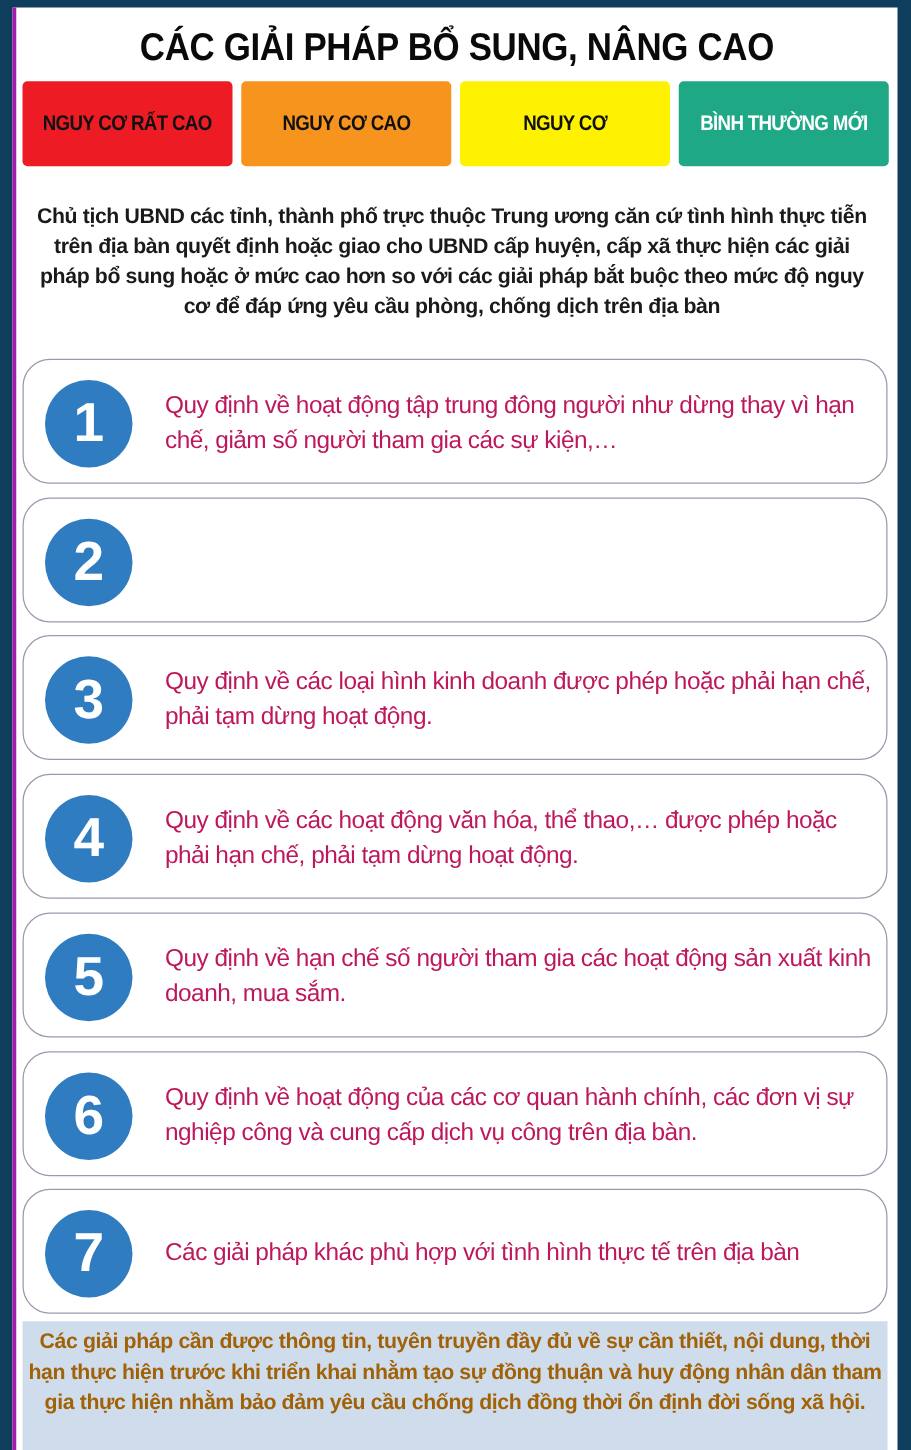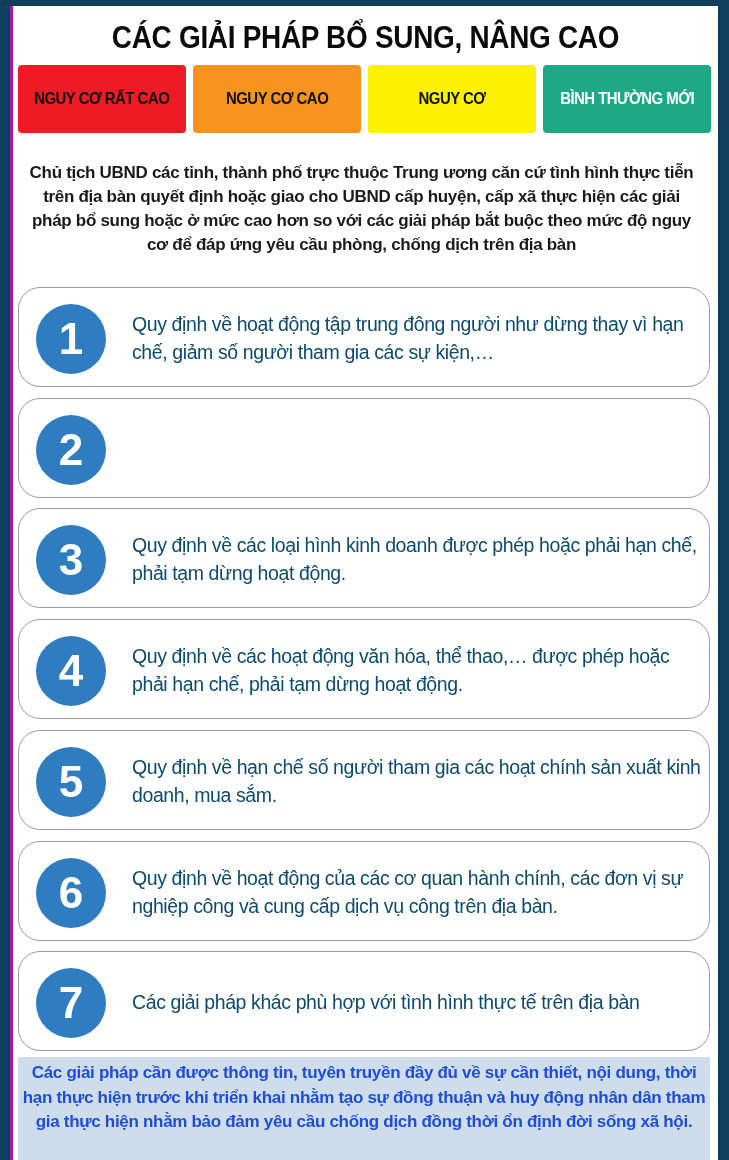--- a/index.html
+++ b/index.html
@@ -69,34 +69,34 @@
     color: #fff;
     font-weight: bold;
     font-size: 44px;
     display: flex; align-items: center; justify-content: center;
   }
   .card-text {
     position: absolute;
     left: 113px; top: 22px; width: 575px;
     font-size: 19.5px;
     line-height: 28px;
-    color: #0c4a6e;
+    color: #be185d;
     letter-spacing: -0.4px;
   }
   .card-text.single { top: 36px; }
   .note {
     position: absolute;
     left: 5px; top: 1051px;
     width: 692px; height: 103px;
     background: #cfdcec;
     text-align: center;
     font-weight: bold;
     font-size: 17px;
     line-height: 24.5px;
-    color: #1d4ed8;
+    color: #a16207;
     padding-top: 4px;
     letter-spacing: -0.3px;
   }
 </style>
 </head>
 <body>
 
 <div class="panel">
 
   <div class="title">CÁC GIẢI PHÁP BỔ SUNG, NÂNG CAO</div>
@@ -129,21 +129,21 @@
     <div class="card" style="top:221px;">
       <div class="badge">3</div>
       <div class="card-text">Quy định về các loại hình kinh doanh được phép hoặc phải hạn chế, phải tạm dừng hoạt động.</div>
     </div>
     <div class="card" style="top:332px;">
       <div class="badge">4</div>
       <div class="card-text">Quy định về các hoạt động văn hóa, thể thao,… được phép hoặc phải hạn chế, phải tạm dừng hoạt động.</div>
     </div>
     <div class="card" style="top:443px;">
       <div class="badge">5</div>
-      <div class="card-text">Quy định về hạn chế số người tham gia các hoạt chính sản xuất kinh doanh, mua sắm.</div>
+      <div class="card-text">Quy định về hạn chế số người tham gia các hoạt động sản xuất kinh doanh, mua sắm.</div>
     </div>
     <div class="card" style="top:554px;">
       <div class="badge">6</div>
       <div class="card-text">Quy định về hoạt động của các cơ quan hành chính, các đơn vị sự nghiệp công và cung cấp dịch vụ công trên địa bàn.</div>
     </div>
     <div class="card" style="top:664px;">
       <div class="badge">7</div>
       <div class="card-text single">Các giải pháp khác phù hợp với tình hình thực tế trên địa bàn</div>
     </div>
   </div>

